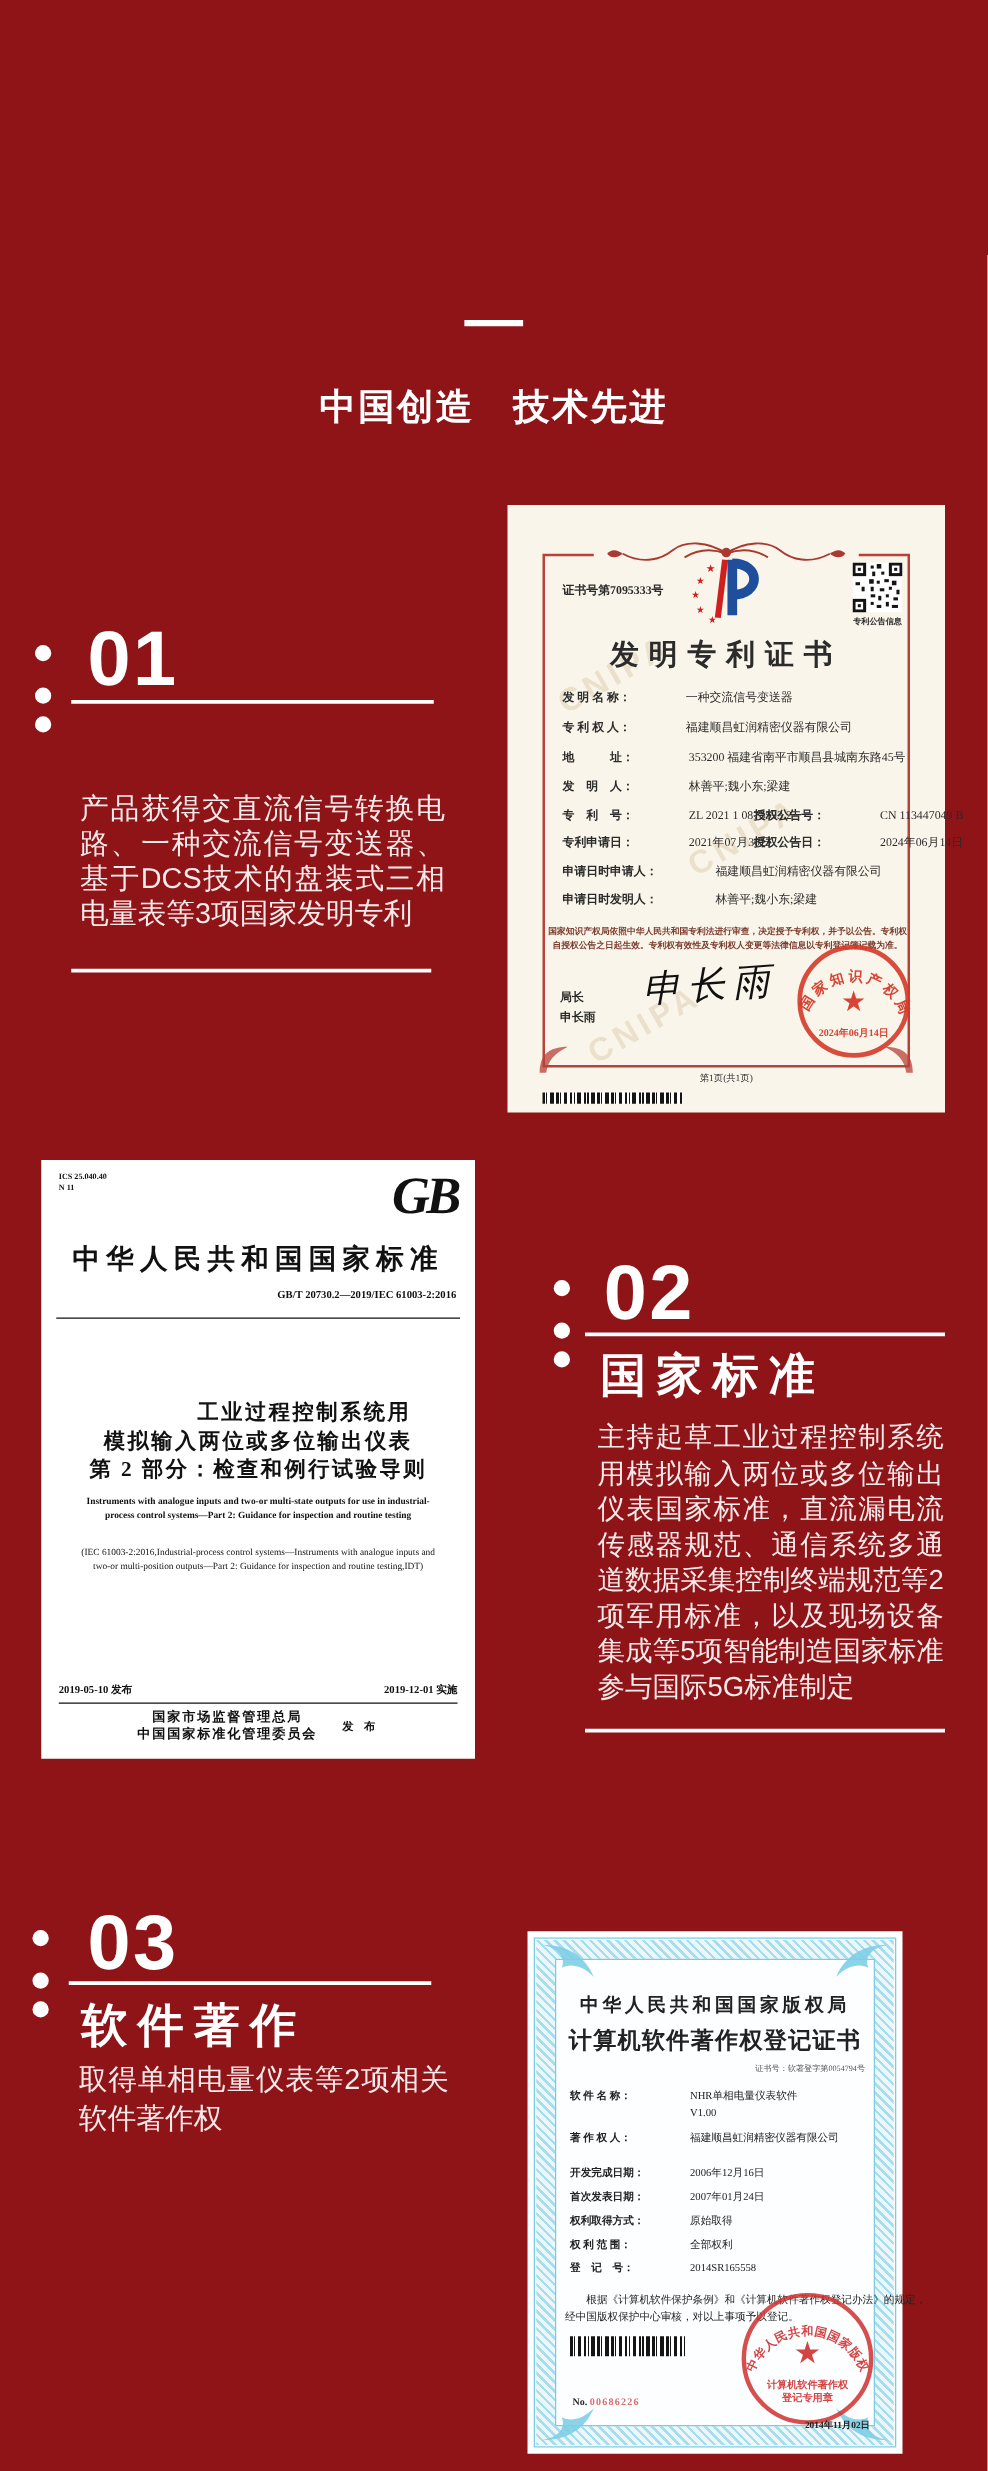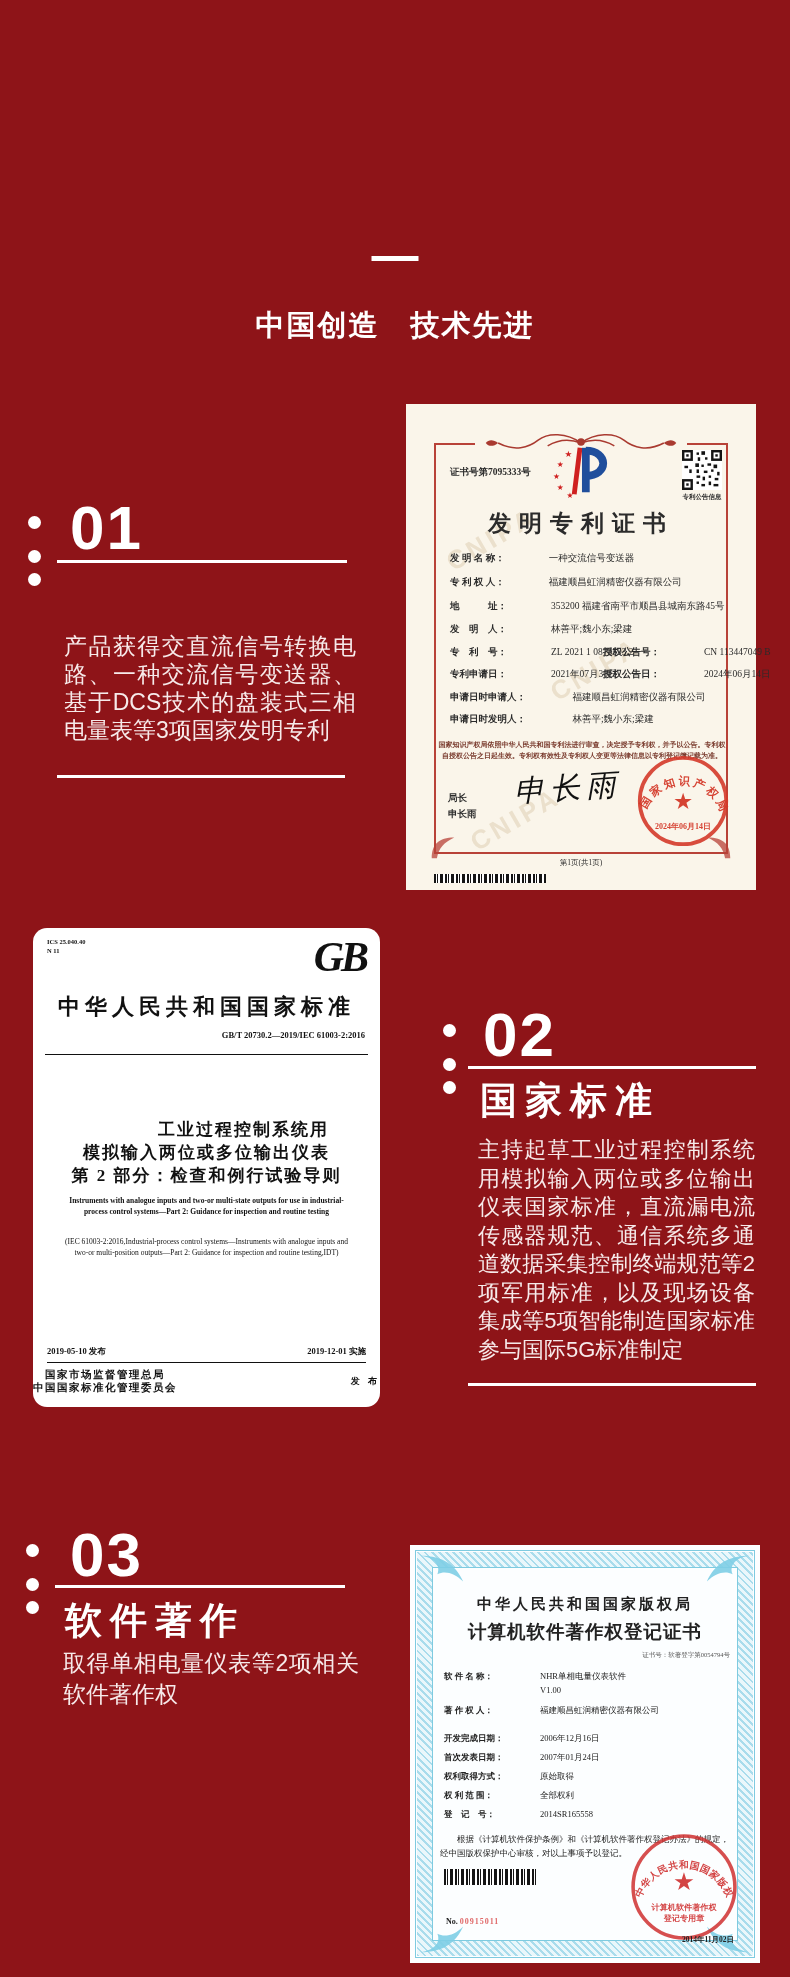--- a/index.html
+++ b/index.html
@@ -50,43 +50,43 @@
   .p-sign{position:absolute;left:108px;top:364px;font-size:30px;font-style:italic;color:#111;
           transform:rotate(-4deg);letter-spacing:6px;}
   .p-seal{position:absolute;right:26px;top:350px;}
   .p-page{position:absolute;left:0;top:454px;width:100%;text-align:center;font-size:7.5px;}
   .barcode{background:repeating-linear-gradient(90deg,#151515 0 2px,#fff 2px 3px,#151515 3px 4px,
            #fff 4px 6px,#151515 6px 9px,#fff 9px 11px);}
   .p-barcode{position:absolute;left:28px;top:470px;width:112px;height:9px;}
 
   
   .cert-gb{position:absolute;left:33px;top:928px;width:347px;height:479px;background:#ffffff;
-           font-family:"Liberation Serif","DejaVu Serif",serif;color:#111;border-radius:14px;}
+           font-family:"Liberation Serif","DejaVu Serif",serif;color:#111;}
   .g-ics{position:absolute;left:14px;top:10px;font-size:6.5px;line-height:8.5px;font-weight:600;}
   .g-logo{position:absolute;right:14px;top:8px;font-size:42px;font-weight:900;font-style:italic;
           letter-spacing:-3px;line-height:1;}
   .g-header{position:absolute;top:64px;left:0;width:100%;text-align:center;font-size:22px;
             font-weight:700;letter-spacing:5px;}
   .g-stdno{position:absolute;right:15px;top:102px;font-size:8.5px;font-weight:700;}
   .g-hr{position:absolute;left:12px;right:12px;top:126px;height:1px;background:#111;}
   .g-t1{position:absolute;top:190px;left:0;width:100%;text-align:center;font-size:17px;font-weight:700;letter-spacing:2px;padding-left:37px;}
   .g-t2{position:absolute;top:213px;left:0;width:100%;text-align:center;font-size:17px;font-weight:700;letter-spacing:2px;}
   .g-t3{position:absolute;top:236px;left:0;width:100%;text-align:center;font-size:17px;font-weight:700;letter-spacing:2px;}
   .g-en{position:absolute;top:267px;left:25px;width:297px;text-align:center;font-size:7.5px;
         font-weight:700;line-height:11px;}
   .g-idt{position:absolute;top:308px;left:28px;width:291px;text-align:center;font-size:7.5px;line-height:11px;}
   .g-dates{position:absolute;left:14px;right:14px;top:418px;display:flex;justify-content:space-between;
            font-size:8.5px;font-weight:700;border-bottom:1px solid #111;padding-bottom:4px;}
-  .g-issuer{position:absolute;top:440px;left:0;width:100%;display:flex;justify-content:space-between;
+  .g-issuer{position:absolute;top:440px;left:0;width:100%;display:flex;justify-content:center;
             align-items:center;gap:20px;}
   .g-iss-col{font-size:10.5px;font-weight:700;letter-spacing:1.5px;line-height:13px;text-align:center;}
   .g-iss-label{font-size:9px;font-weight:700;letter-spacing:3px;}
 
   
-  .cert-sw{position:absolute;left:410px;top:1545px;width:350px;height:418px;background:#fdfeff;
+  .cert-sw{position:absolute;left:422px;top:1545px;width:300px;height:418px;background:#fdfeff;
            font-family:"Liberation Serif","DejaVu Serif",serif;color:#222;}
   .s-frame-outer{position:absolute;inset:5px;border:1px solid #7ecbe0;}
   .s-frame-band{position:absolute;inset:7px;background:repeating-linear-gradient(45deg,#a9dcec 0 2px,#eaf7fb 2px 5px);}
   .s-frame-inner{position:absolute;inset:22px;background:#fcfeff;border:1px solid #7ecbe0;}
   .s-corner{position:absolute;width:46px;height:46px;z-index:2;opacity:.9;}
   .s-content{position:absolute;inset:0;z-index:3;}
   .s-header{position:absolute;top:50px;left:0;width:100%;text-align:center;font-size:15px;
             font-weight:700;letter-spacing:3px;}
   .s-title{position:absolute;top:74px;left:0;width:100%;text-align:center;font-size:18.5px;
            font-weight:700;letter-spacing:1px;}
@@ -325,21 +325,21 @@
         <span class="s-label">权 利 范 围：</span><span>全部权利</span>
       </div>
       <div class="s-row" style="top:264px;">
         <span class="s-label">登　记　号：</span><span>2014SR165558</span>
       </div>
 
       <div class="s-body">根据《计算机软件保护条例》和《计算机软件著作权登记办法》的规定，经中国版权保护中心审核，对以上事项予以登记。</div>
       <div class="barcode s-barcode"></div>
       <div class="s-serial">
         <span>No.</span>
-        <span class="no-digits">00915011</span>
+        <span class="no-digits">00686226</span>
       </div>
       <svg class="s-seal" width="112" height="112" viewBox="0 0 110 110">
         <circle cx="55" cy="55" r="50" fill="none" stroke="#cf3030" stroke-width="3.5" opacity=".85"></circle>
         <path id="swArc" d="M12 68 A45 45 0 0 1 98 68" fill="none"></path>
         <text font-size="9.5" fill="#cf3030" font-weight="bold" opacity=".9"><textPath href="#swArc" startOffset="2%" letter-spacing="0.5">中华人民共和国国家版权局</textPath></text>
         <text x="55" y="58" text-anchor="middle" font-size="24" fill="#cf3030" opacity=".9">★</text>
         <text x="55" y="78" text-anchor="middle" font-size="8" fill="#cf3030" font-weight="bold" opacity=".9">计算机软件著作权</text>
         <text x="55" y="88" text-anchor="middle" font-size="8" fill="#cf3030" font-weight="bold" opacity=".9">登记专用章</text>
       </svg>
       <div class="s-sealdate">2014年11月02日</div>

